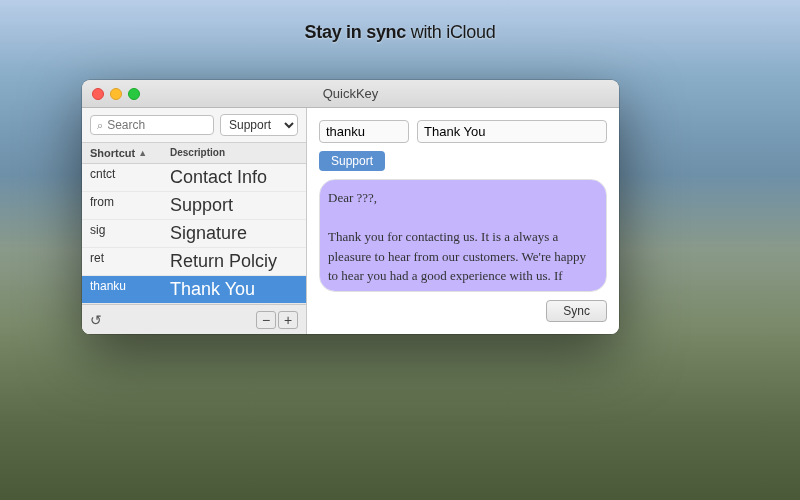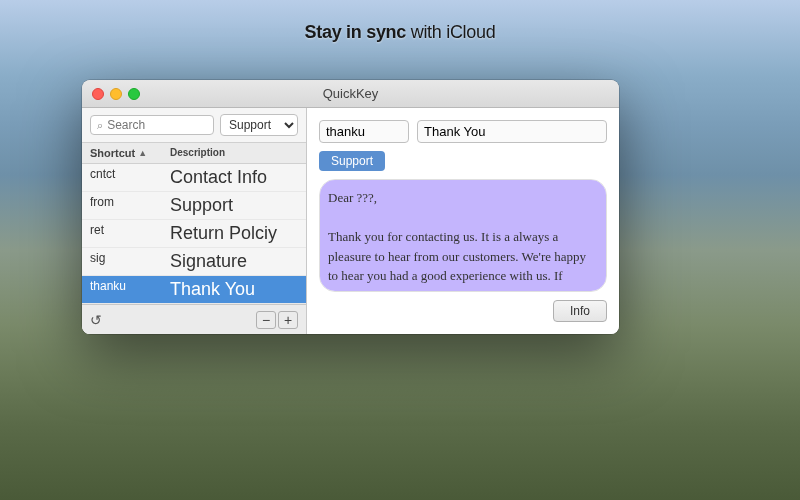--- a/index.html
+++ b/index.html
@@ -362,26 +362,26 @@
       <div class="table-rows">
         <div class="table-row">
           <div class="cell-shortcut">cntct</div>
           <div class="cell-desc">Contact Info</div>
         </div>
         <div class="table-row">
           <div class="cell-shortcut">from</div>
           <div class="cell-desc">Support</div>
         </div>
         <div class="table-row">
+          <div class="cell-shortcut">sig</div>
+          <div class="cell-desc">Signature</div>
+        </div>
+        <div class="table-row">
           <div class="cell-shortcut">ret</div>
           <div class="cell-desc">Return Polciy</div>
-        </div>
-        <div class="table-row">
-          <div class="cell-shortcut">sig</div>
-          <div class="cell-desc">Signature</div>
         </div>
         <div class="table-row selected">
           <div class="cell-shortcut">thanku</div>
           <div class="cell-desc">Thank You</div>
         </div>
       </div>
 
       <div class="bottom-toolbar">
         <button class="refresh-btn">↺</button>
         <div class="add-remove-btns">
@@ -404,19 +404,19 @@
       </div>
 
       <textarea class="expansion-textarea" style="height: 185px;">Dear ???,
 
 Thank you for contacting us. It is a always a pleasure to hear from our customers. We're happy to hear you had a good experience with us. If there's anything else we can do to help, don't hesitate to ask.
 
 Sincerely,
 Customer Service Department</textarea>
 
       <div class="edit-btn-row">
-        <button class="edit-btn">Info</button>
+        <button class="edit-btn">Sync</button>
       </div>
 
     </div>
 
   </div>
 </div>
 
 </body></html>

